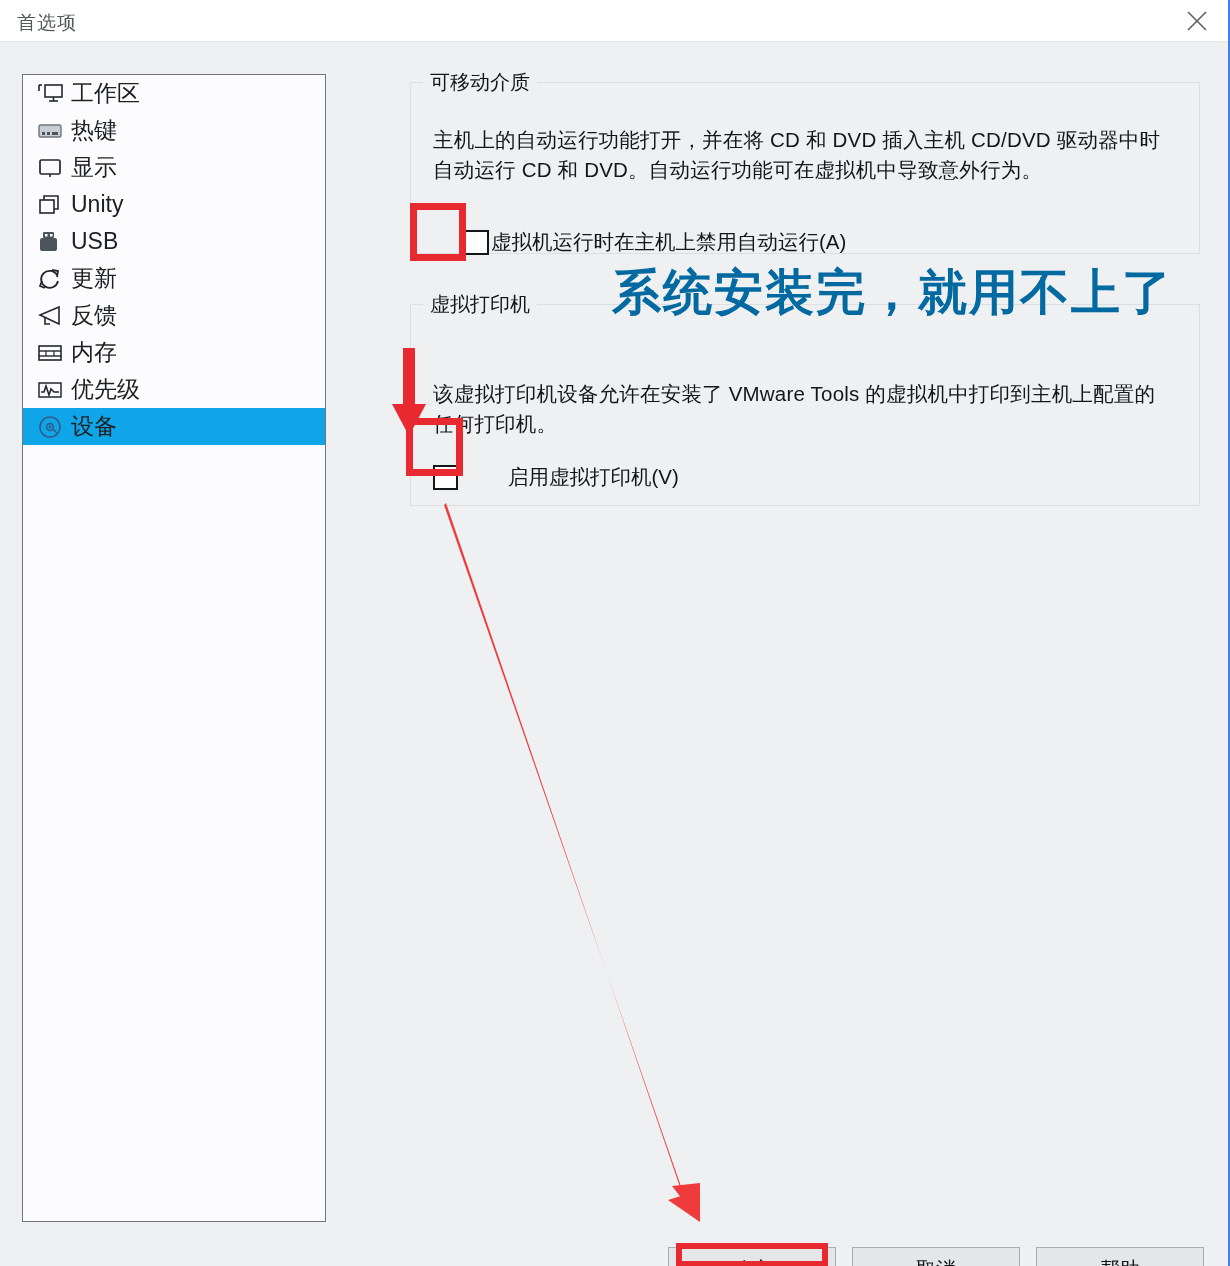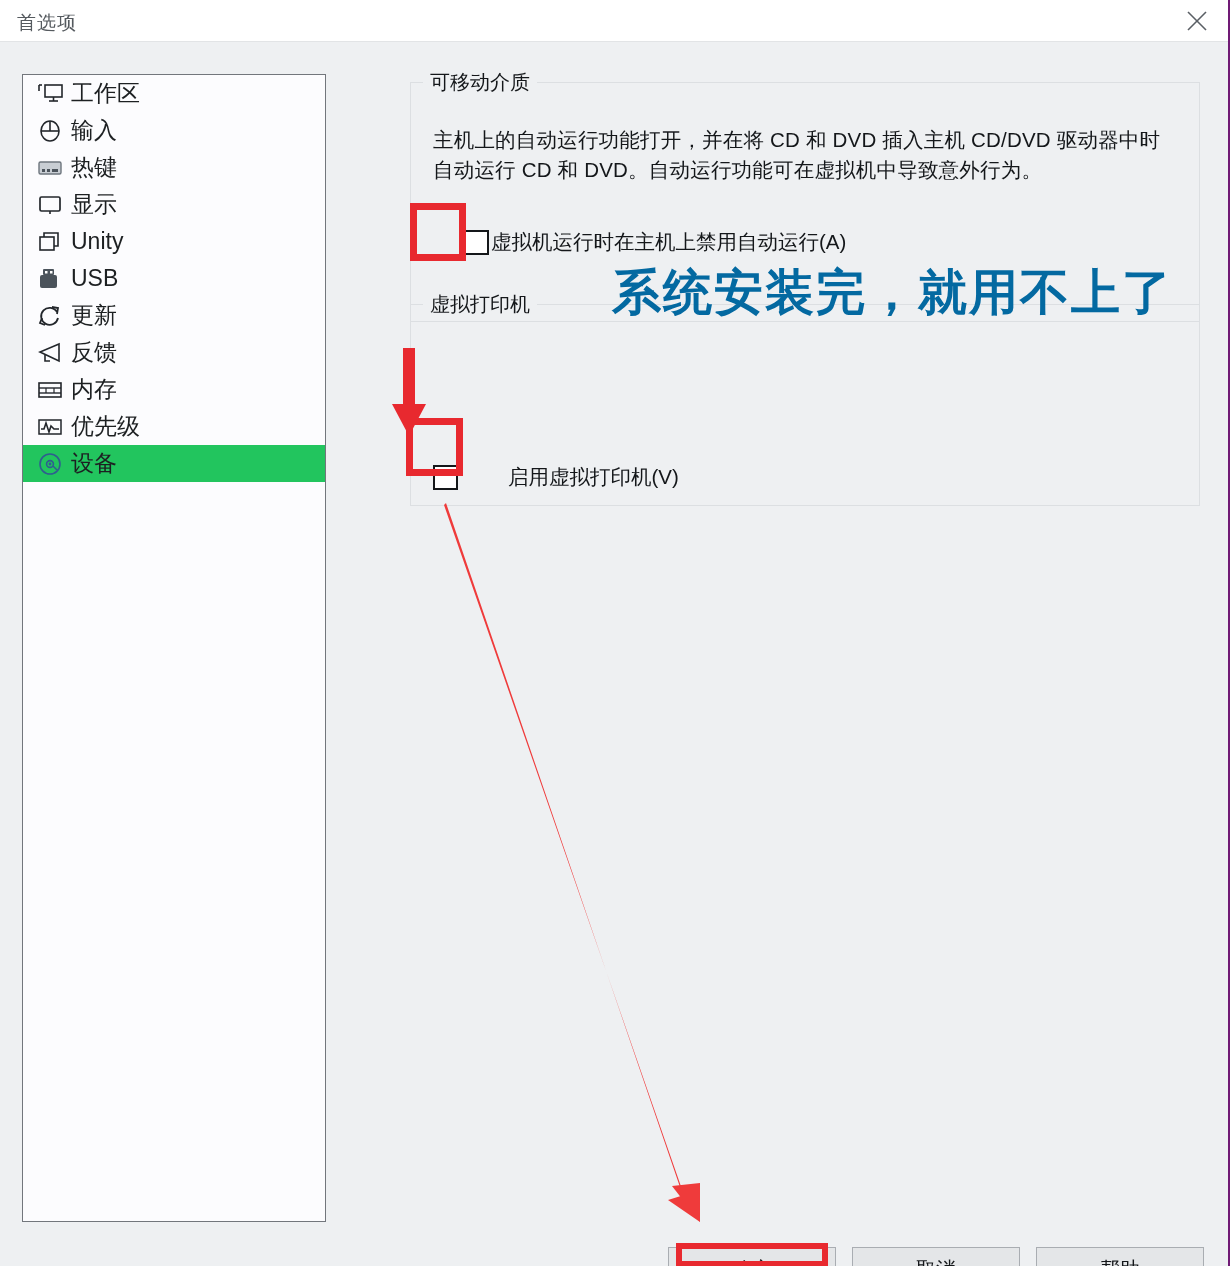--- a/index.html
+++ b/index.html
@@ -11,21 +11,21 @@
     height: 1266px;
     overflow: hidden;
     font-family: "Liberation Sans", "DejaVu Sans", sans-serif;
     background: #eef0f2;
   }
   #root {
     position: relative;
     width: 1230px;
     height: 1266px;
     background: #eef0f2;
-    border-right: 2px solid #701a75;
+    border-right: 2px solid #3b82f6;
     box-sizing: border-box;
   }
 
   
   .titlebar {
     position: absolute;
     left: 0; top: 0;
     width: 1228px; height: 42px;
     background: #ffffff;
     border-bottom: 1px solid #e2e4e6;
@@ -66,21 +66,21 @@
     overflow: hidden;
   }
   .side-item {
     display: flex;
     align-items: center;
     height: 37px;
     padding-left: 14px;
     box-sizing: border-box;
     cursor: default;
   }
-  .side-item.selected { background: #22c55e; }
+  .side-item.selected { background: #0ea5e9; }
   .side-icon {
     width: 30px; height: 28px;
     display: flex; align-items: center; justify-content: flex-start;
     flex: 0 0 auto;
     margin-right: 4px;
   }
   .side-label {
     font-size: 23px;
     color: #1d2022;
     white-space: nowrap;
@@ -89,21 +89,21 @@
 
   
   .panel {
     position: absolute;
     left: 410px;
     width: 790px;
     background: transparent;
     border: 1px solid #dcdfe2;
     box-sizing: border-box;
   }
-  #panel-removable { top: 40px; height: 240px; }
+  #panel-removable { top: 40px; height: 172px; }
   #panel-printer   { top: 262px; height: 202px; }
   .panel-legend {
     position: absolute;
     top: -14px; left: 12px;
     background: #eef0f2;
     padding: 0 7px;
     font-size: 20px;
     color: #14171a;
     white-space: nowrap;
   }
@@ -216,30 +216,20 @@
             <rect x="8" y="3" width="17" height="12" fill="none" stroke="#22262b" stroke-width="1.6"></rect>
             <line x1="16.5" y1="15" x2="16.5" y2="19" stroke="#22262b" stroke-width="1.6"></line>
             <line x1="12" y1="19" x2="21" y2="19" stroke="#22262b" stroke-width="1.6"></line>
             <line x1="2" y1="3" x2="2" y2="9" stroke="#22262b" stroke-width="1.6"></line>
             <line x1="2" y1="3" x2="5" y2="3" stroke="#22262b" stroke-width="1.6"></line>
           </svg>
         </span>
         <span class="side-label">工作区</span>
       </div>
 
-      <div class="side-item">
-        <span class="side-icon">
-          <svg width="28" height="24" viewBox="0 0 28 24">
-            <ellipse cx="13" cy="12" rx="9" ry="10" fill="none" stroke="#22262b" stroke-width="1.6"></ellipse>
-            <line x1="4" y1="12" x2="22" y2="12" stroke="#22262b" stroke-width="1.6"></line>
-            <line x1="13" y1="2" x2="13" y2="12" stroke="#22262b" stroke-width="1.6"></line>
-          </svg>
-        </span>
-        <span class="side-label">输入</span>
-      </div>
 
       <div class="side-item">
         <span class="side-icon">
           <svg width="28" height="24" viewBox="0 0 28 24">
             <rect x="2" y="6" width="22" height="12" rx="1.5" fill="#c9ced4" stroke="#6d757d" stroke-width="1.4"></rect>
             <rect x="5" y="13" width="3" height="3" fill="#4c545c"></rect>
             <rect x="10" y="13" width="3" height="3" fill="#4c545c"></rect>
             <rect x="15" y="13" width="6" height="3" fill="#4c545c"></rect>
           </svg>
         </span>
@@ -340,20 +330,21 @@
       <div class="panel-legend">可移动介质</div>
       <div class="panel-desc" id="desc-removable">主机上的自动运行功能打开，并在将 CD 和 DVD 插入主机 CD/DVD 驱动器中时自动运行 CD 和 DVD。自动运行功能可在虚拟机中导致意外行为。</div>
       <div class="cb-row" id="cbrow-removable">
         <span class="cb-box"></span>
         <span class="cb-label">虚拟机运行时在主机上禁用自动运行(A)</span>
       </div>
     </div>
 
     <div class="panel" id="panel-printer">
       <div class="panel-legend">虚拟打印机</div>
+      <div class="panel-desc" id="desc-printer">该虚拟打印机设备允许在安装了 VMware Tools 的虚拟机中打印到主机上配置的任何打印机。</div>
       <div class="cb-row" id="cbrow-printer">
         <span class="cb-box"></span>
         <span class="cb-label">启用虚拟打印机(V)</span>
       </div>
     </div>
 
   </div>
 
   <div class="btn" id="btn-ok">
     <span>确定</span>

